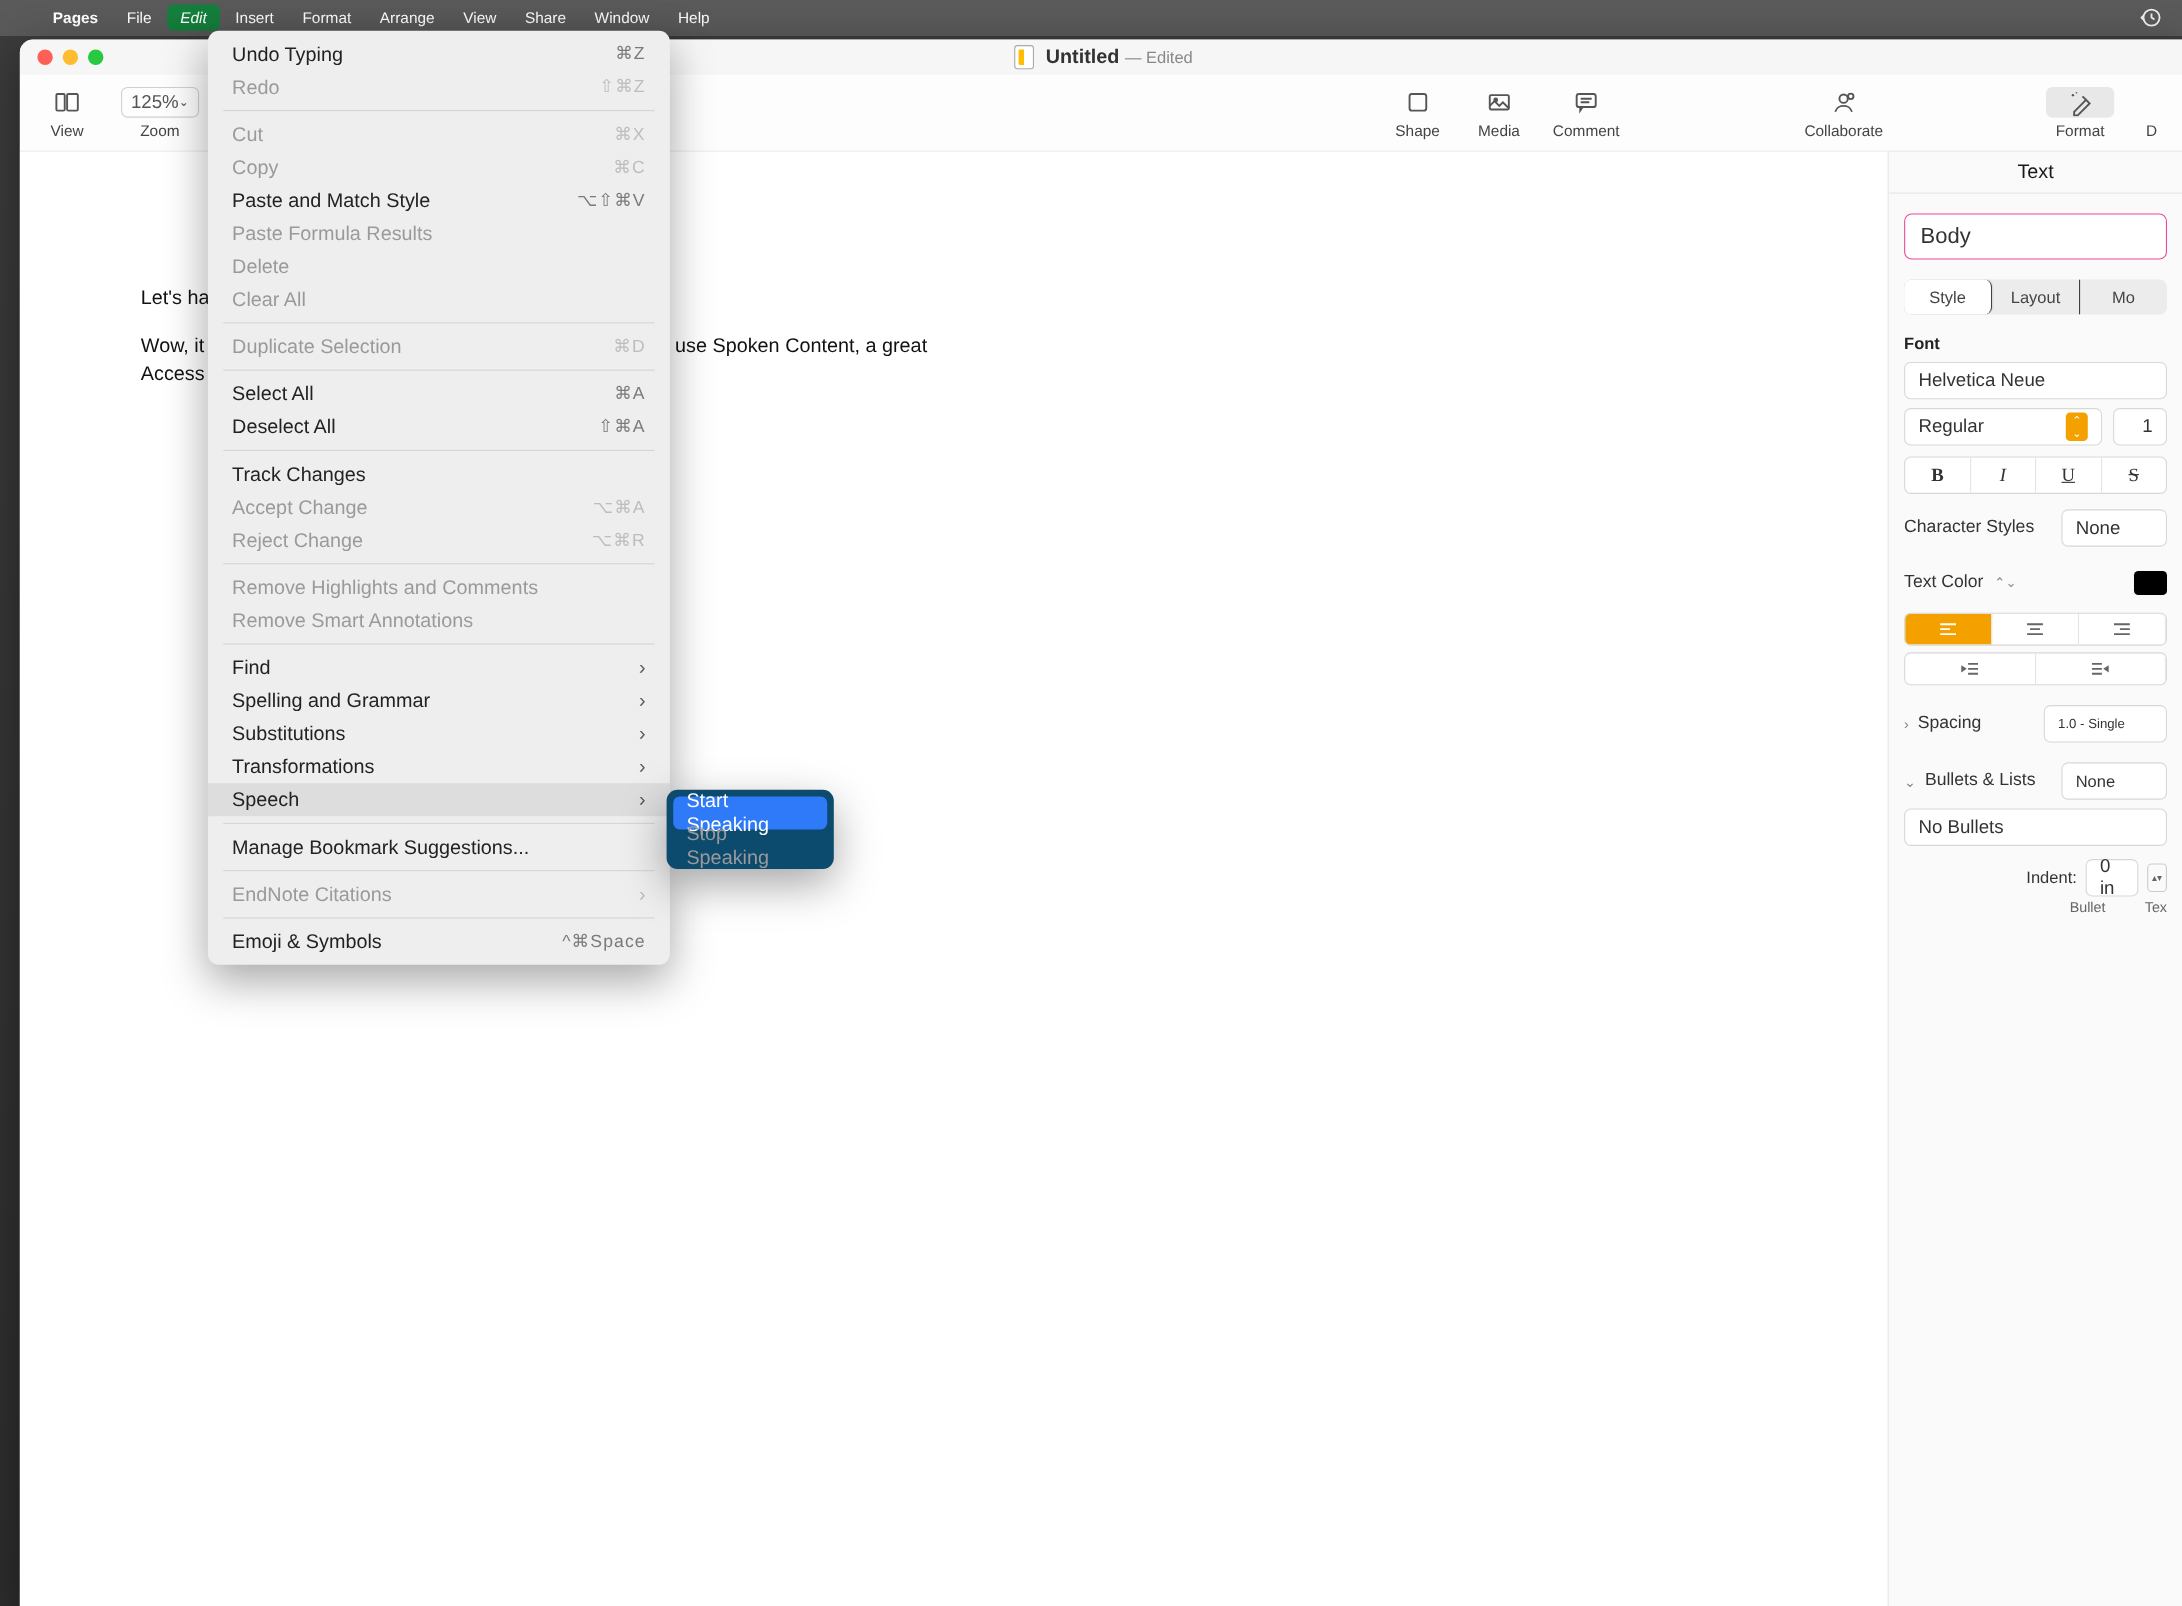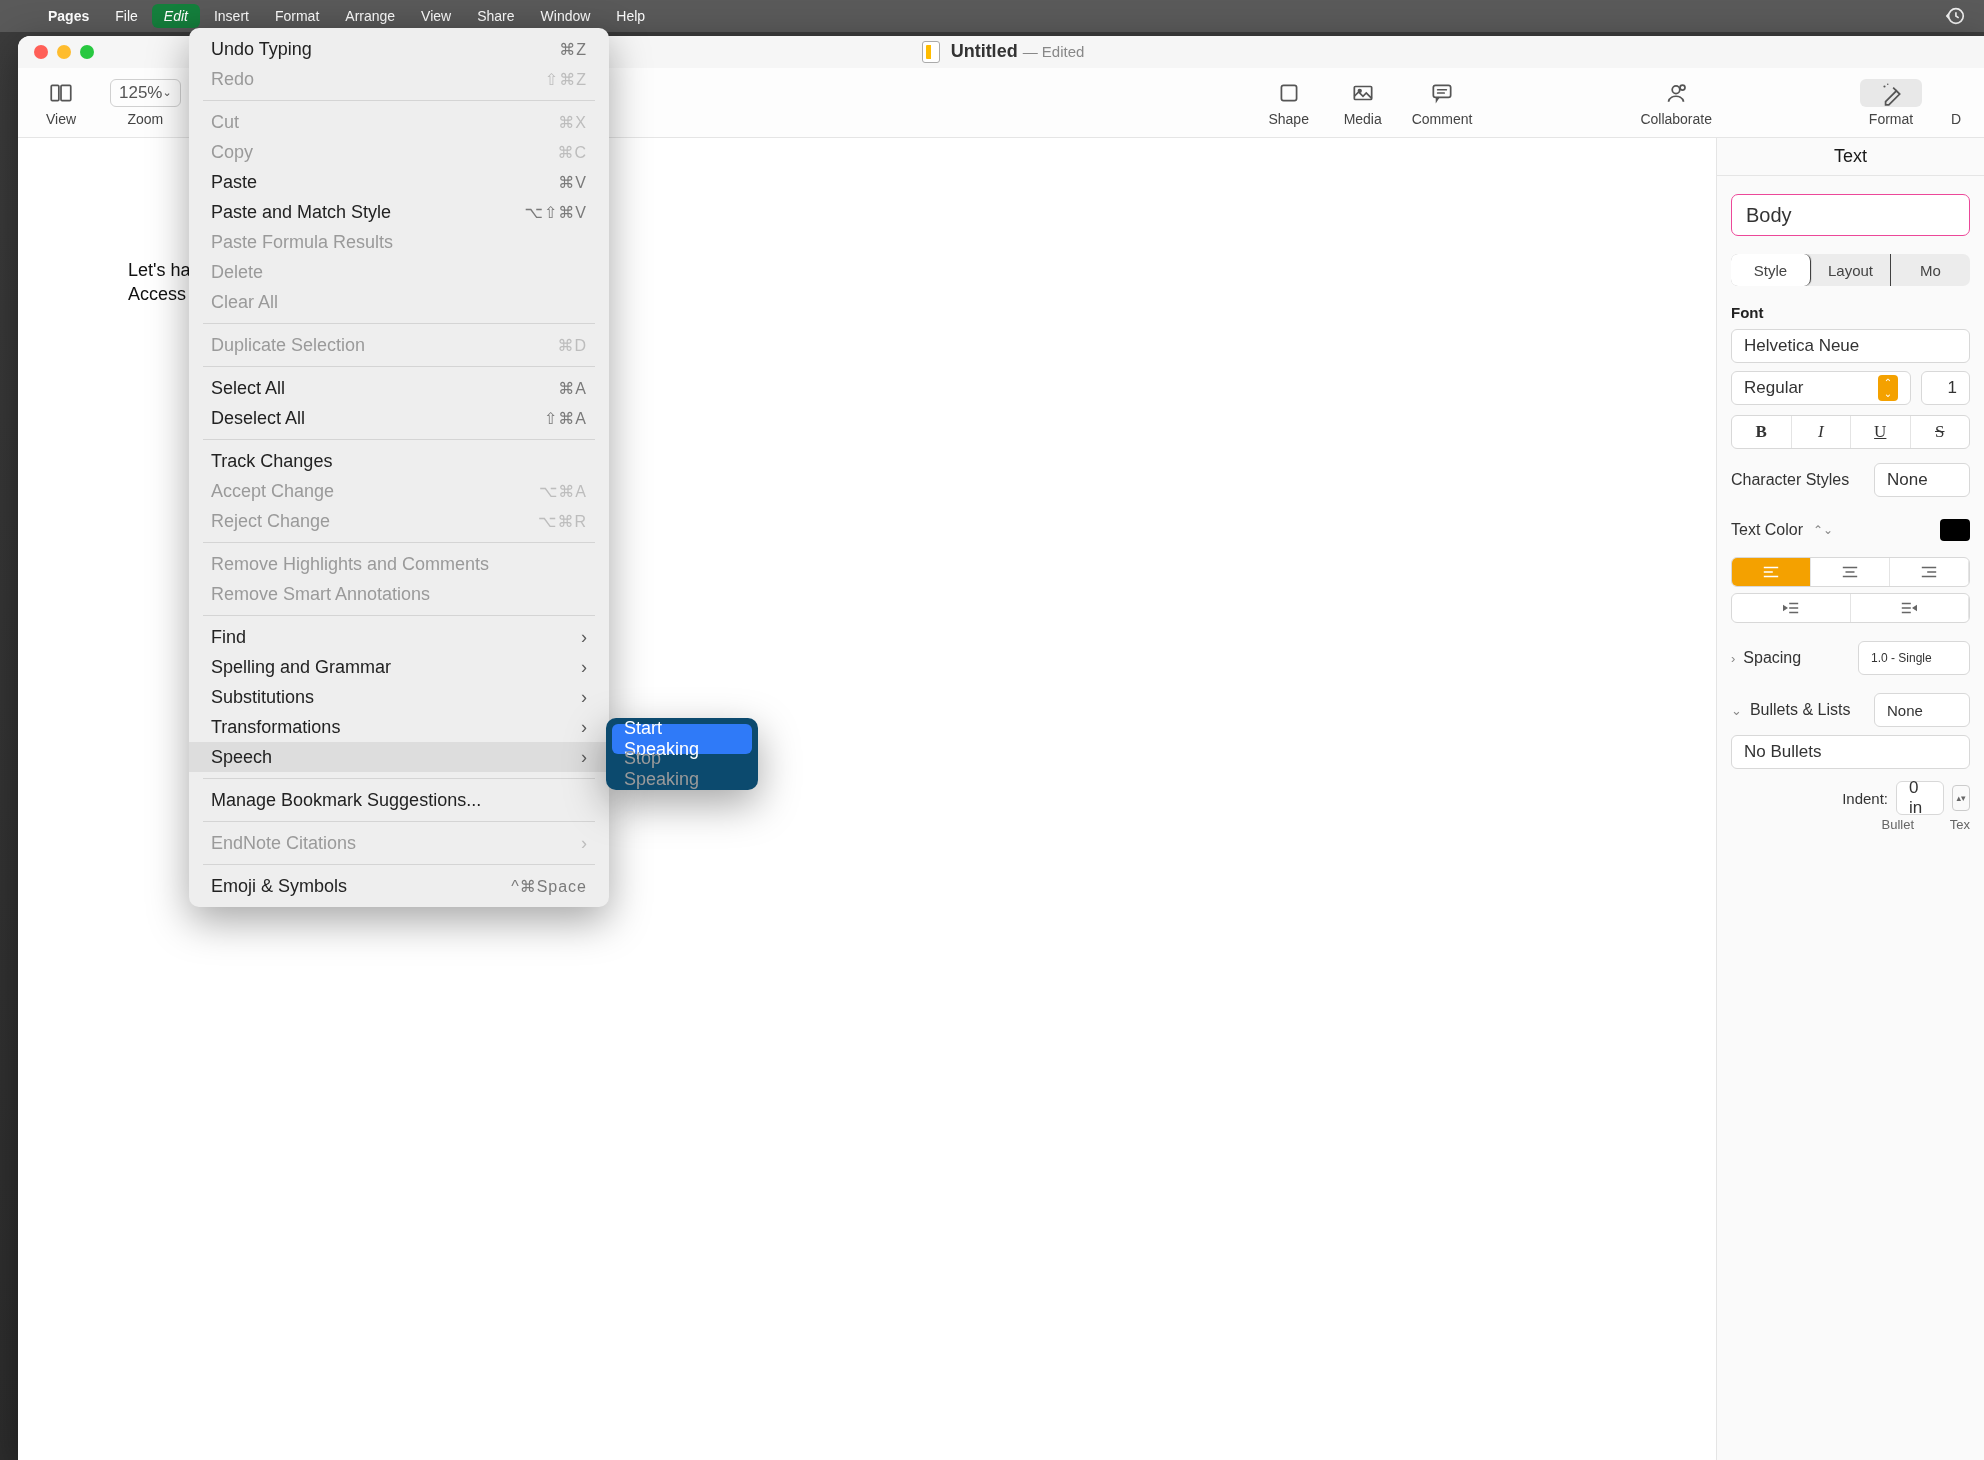--- a/index.html
+++ b/index.html
@@ -202,20 +202,25 @@
       <div class="tool" style="min-width:20px">
         <span class="ic"></span>
         <span class="lbl">D</span>
       </div>
     </div>
 
     <div class="doc-wrap">
       <div class="page">
         <div class="content">
           <p><span>Let's ha</span></p>
+          <p style="display:flex;gap:0;">
+            <span>Wow, it</span>
+            <span style="width:428px;display:inline-block"></span>
+            <span>use Spoken Content, a great</span>
+          </p>
           <p style="margin-top:-20px"><span>Access</span></p>
         </div>
       </div>
     </div>
 
     <div class="inspector">
       <div class="tabhead">Text</div>
       <div class="section">
         <div class="pstyle">Body</div>
         <div class="seg3">
@@ -321,24 +326,20 @@
     <div class="msep"></div>
     <div class="mi dis">
       <span>Cut</span>
       <span class="sc">⌘X</span>
     </div>
     <div class="mi dis">
       <span>Copy</span>
       <span class="sc">⌘C</span>
     </div>
     <div class="mi">
-      <span>Paste</span>
-      <span class="sc">⌘V</span>
-    </div>
-    <div class="mi">
       <span>Paste and Match Style</span>
       <span class="sc">⌥⇧⌘V</span>
     </div>
     <div class="mi dis">
       <span>Paste Formula Results</span>
     </div>
     <div class="mi dis">
       <span>Delete</span>
     </div>
     <div class="mi dis">

